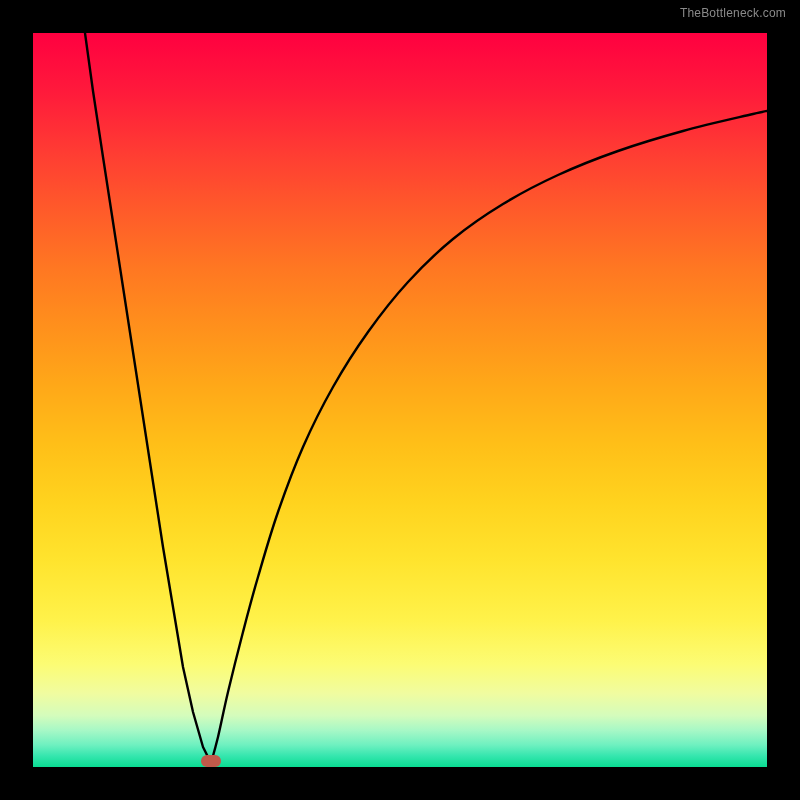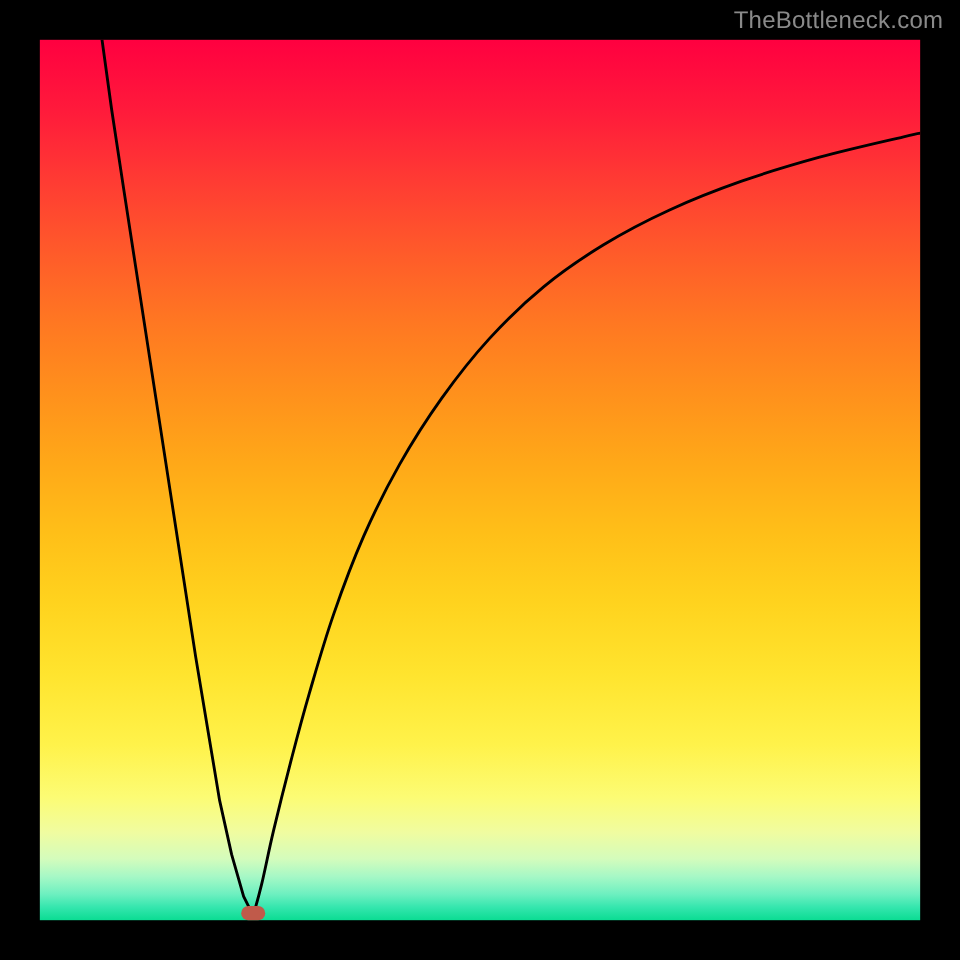--- a/index.html
+++ b/index.html
@@ -72,21 +72,21 @@
     width: 20px;
     height: 12px;
     background: #c05a4a;
     border-radius: 6px;
   }
   .watermark {
     position: absolute;
     top: 6px;
     right: 14px;
     color: #8a8a8a;
-    font-size: 20px;
+    font-size: 12px;
     letter-spacing: 0.2px;
     user-select: none;
   }
 </style>
 </head>
 <body>
 
 <div class="frame">
 
   <div class="plot-area">

